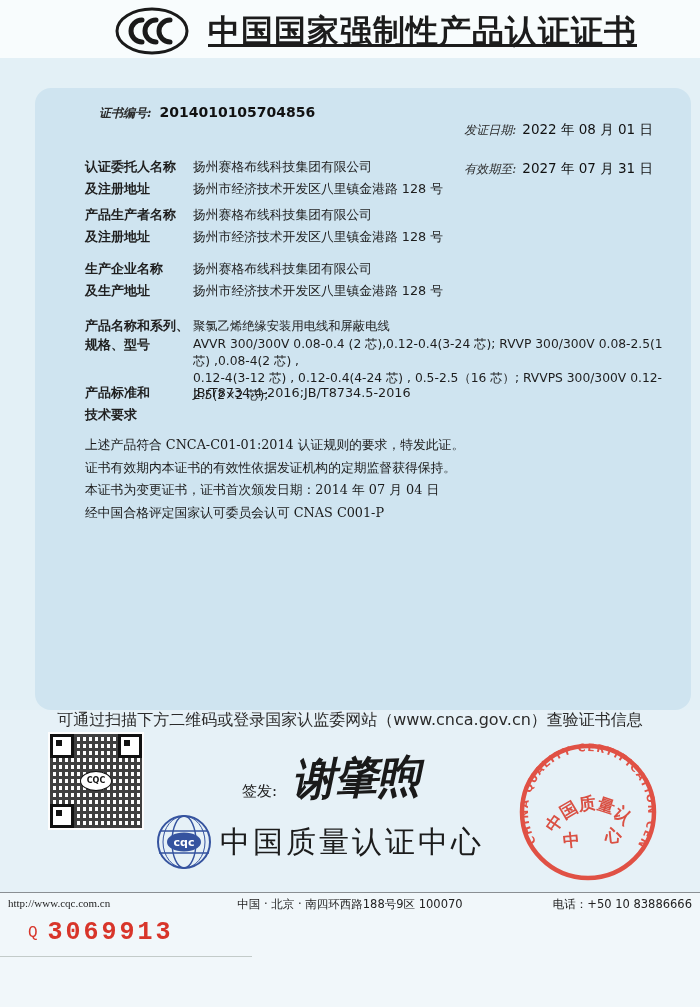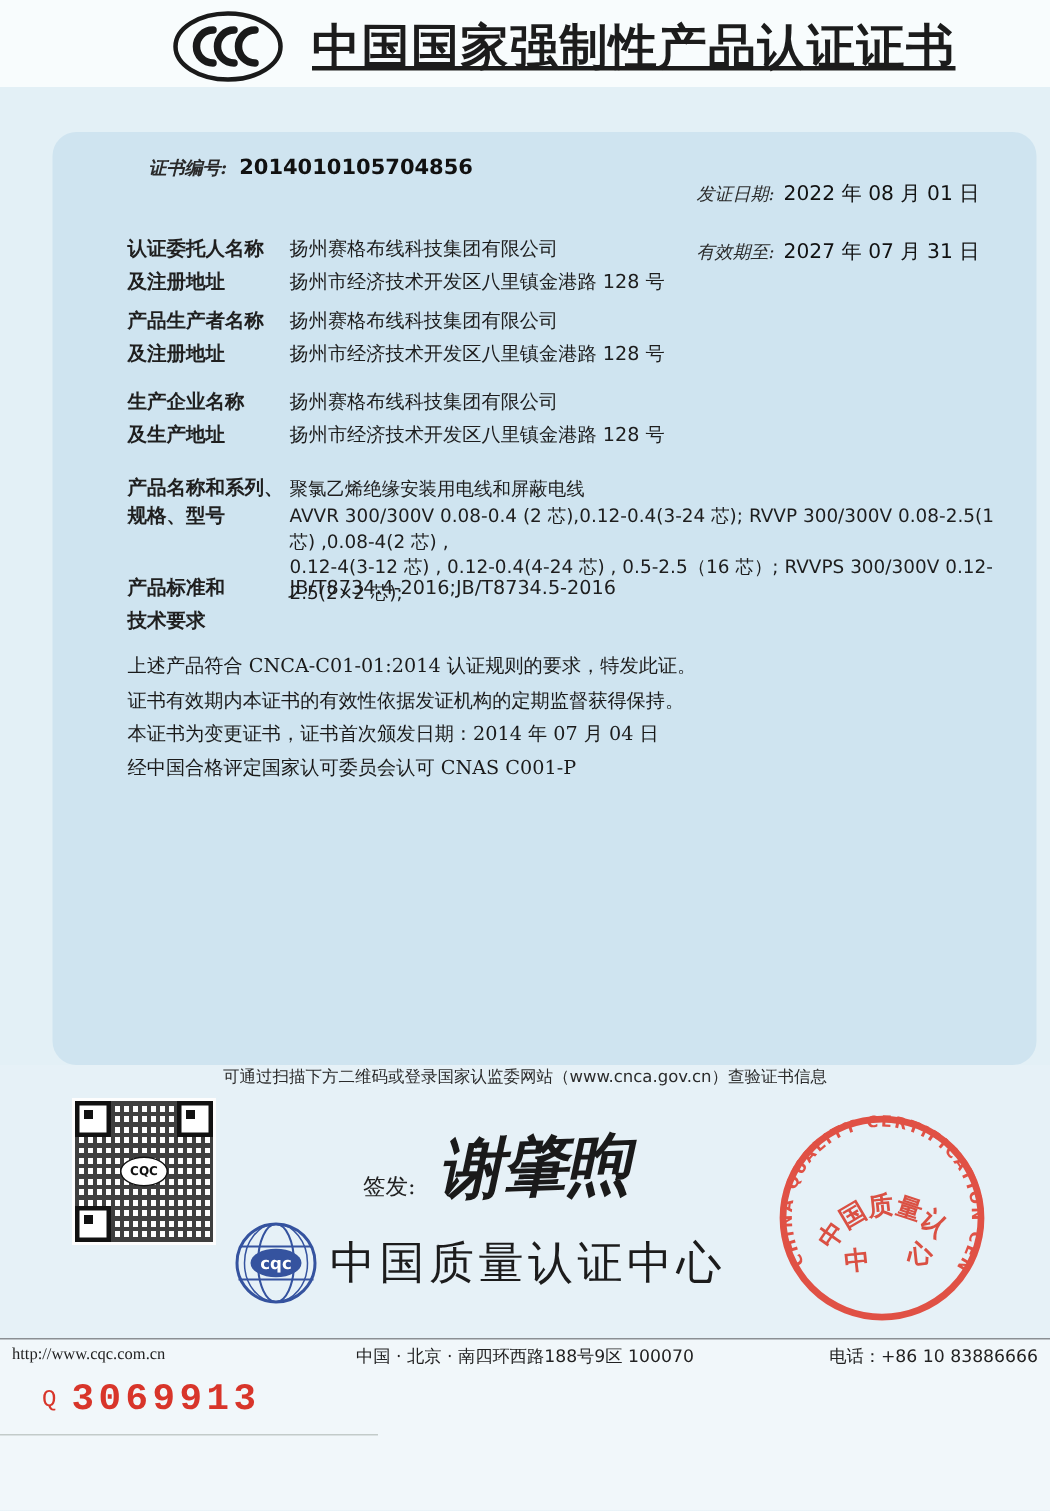--- a/index.html
+++ b/index.html
@@ -42,21 +42,21 @@
   .sec.s1{top:56px;margin-top:12px;} .sec.s2{top:116px;} .sec.s3{top:170px;}
   .sec.s4{top:228px;} .sec.s4 .frow{line-height:17px;}
   .sec.s4 .frow.first{line-height:20px;}
   .sec.s4 .fvalue{font-size:12.3px;}
   .sec.s5{top:294px;}
   .stmts{position:absolute;left:50px;top:346px;right:30px;
     font-family:"DejaVu Serif","Liberation Serif",serif;
     font-size:12.8px;color:#1a1a1a;line-height:22.5px;}
   
   .scan-note{position:absolute;left:0;top:710px;width:100%;text-align:center;
-    font-size:11px;color:#2b2b2b;}
+    font-size:16px;color:#2b2b2b;}
   
   .qr{position:absolute;left:48px;top:732px;width:92px;height:94px;background:#fdfdfd;
     border:2px solid #fdfdfd;}
   .qr .mesh{position:absolute;inset:0;
     background:
      repeating-linear-gradient(0deg,#2b2b2b 0 3px,transparent 3px 7px),
      repeating-linear-gradient(90deg,#2b2b2b 0 3px,transparent 3px 6px);
     opacity:.9;}
   .qr .finder{position:absolute;width:18px;height:18px;border:3px solid #111;background:#fff;}
   .qr .finder::after{content:"";position:absolute;left:3px;top:3px;width:6px;height:6px;background:#111;}
@@ -226,20 +226,20 @@
         <text x="52" y="112" font-size="17" font-weight="bold" fill="#d94334" font-family="DejaVu Sans, sans-serif">中</text>
         <text x="94" y="112" font-size="17" font-weight="bold" fill="#d94334" font-family="DejaVu Sans, sans-serif">心</text>
       </g>
     </g>
   </svg>
 
   <div class="footer-line"></div>
   <div class="footer-url">http://www.cqc.com.cn</div>
   <div class="footer-addr">中国 · 北京 · 南四环西路188号9区   100070</div>
   <div class="footer-phone">
-    <span>电话：</span><span>+86 10 83886666</span>
+    <span>电话：</span><span>+50 10 83886666</span>
   </div>
   <div class="serial">
     <span class="q">Q</span><span class="num">3069913</span>
   </div>
   <div class="sub-line"></div>
 
 </div>
 
 </body></html>

